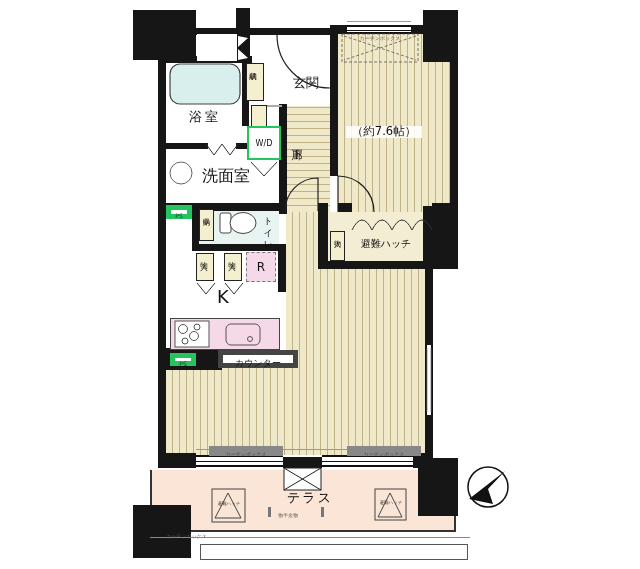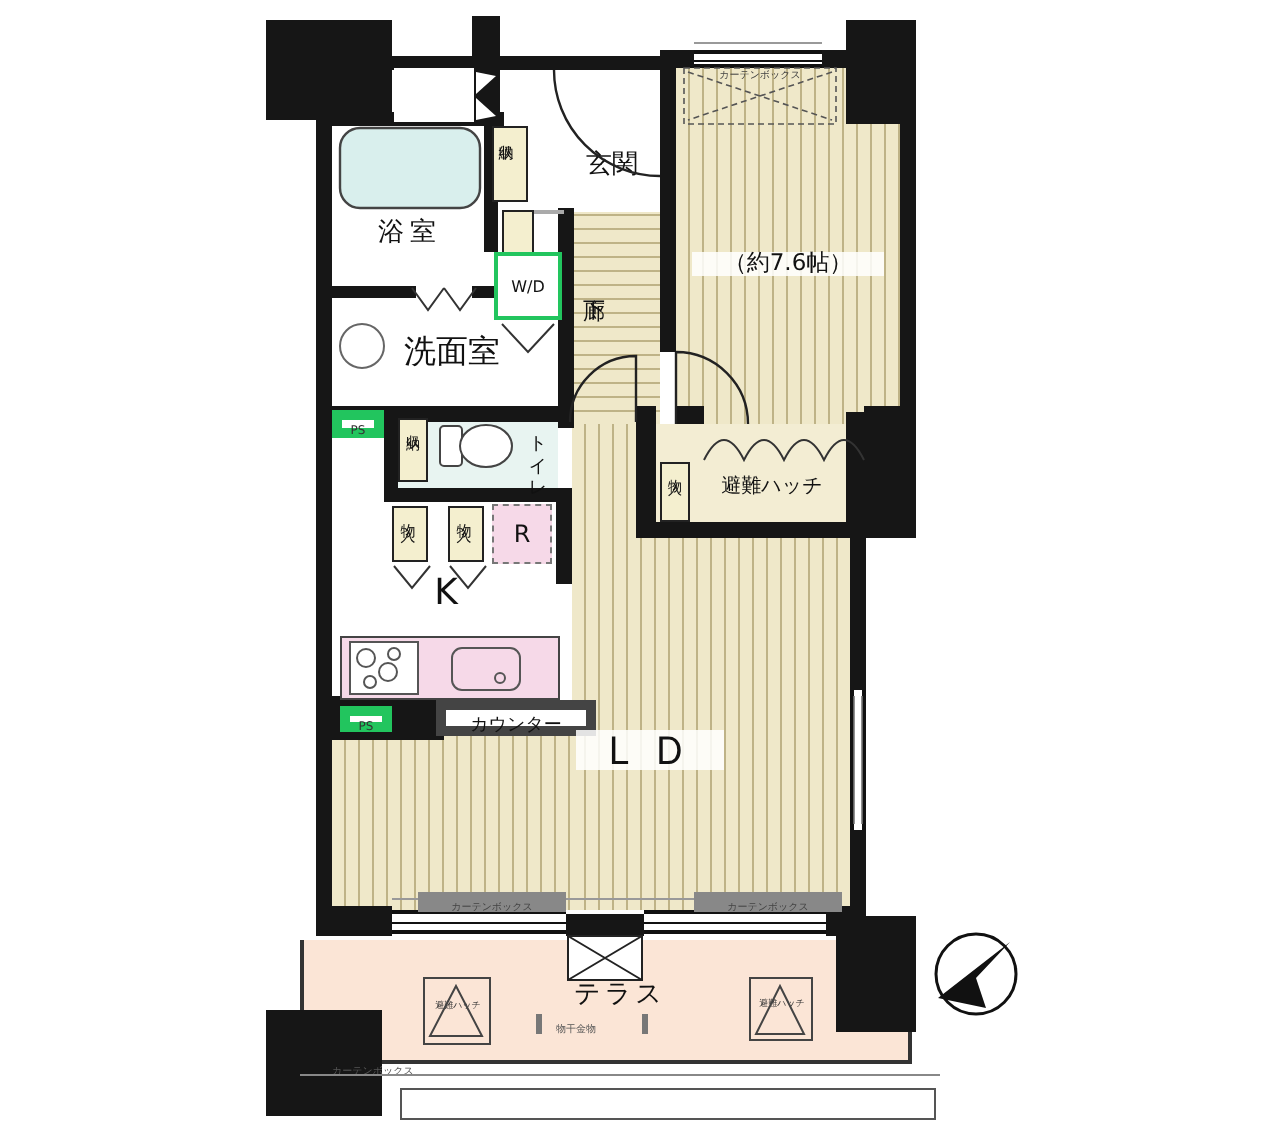--- a/index.html
+++ b/index.html
@@ -112,25 +112,24 @@
   </div>
   <div class="ybox" style="left:330px;top:231px;width:15px;height:30px;">
     <span class="lbl vert" style="left:2px;top:2px;font-size:7px;">物入</span>
   </div>
 
   <div class="lbl" style="left:195px;top:40px;width:40px;font-size:10px;letter-spacing:2px;margin-top:47px;">VB</div>
   <div class="lbl" style="left:178px;top:110px;width:54px;font-size:13px;letter-spacing:3px;">浴室</div>
   <div class="lbl" style="left:196px;top:168px;width:60px;font-size:16px;">洗面室</div>
   <div class="lbl" style="left:286px;top:76px;width:40px;font-size:13px;">玄関</div>
   <div class="lbl vert" style="left:291px;top:140px;font-size:11px;">廊下</div>
-  <div class="lbl" style="left:346px;top:126px;width:96px;font-size:11.5px;background:rgba(255,255,255,.85);">（約7.6帖）</div>
+  <div class="lbl" style="left:346px;top:126px;width:76px;font-size:11.5px;background:rgba(255,255,255,.85);">（約7.6帖）</div>
   <div class="lbl" style="left:348px;top:239px;width:76px;font-size:10px;">避難ハッチ</div>
   <div class="lbl vert" style="left:263px;top:211px;font-size:9px;">トイレ</div>
   <div class="lbl" style="left:203px;top:288px;width:40px;font-size:18px;">K</div>
-  <div class="lbl" style="left:288px;top:365px;width:74px;font-size:20px;letter-spacing:5px;background:rgba(255,255,255,.85);">ＬＤ</div>
   <div class="lbl" style="left:282px;top:491px;width:56px;font-size:13px;letter-spacing:2px;">テラス</div>
 
   <div class="lbl" style="left:352px;top:36px;width:56px;font-size:5px;color:#444;">カーテンボックス</div>
   <div class="wbox" style="left:209px;top:446px;width:74px;height:9px;border-color:#888;">
     <span class="lbl" style="left:0;right:0;top:1px;font-size:5px;justify-content:center;color:#444;">カーテンボックス</span>
   </div>
   <div class="wbox" style="left:347px;top:446px;width:74px;height:9px;border-color:#888;">
     <span class="lbl" style="left:0;right:0;top:1px;font-size:5px;justify-content:center;color:#444;">カーテンボックス</span>
   </div>
   <div class="lbl" style="left:166px;top:534px;font-size:5px;color:#555;">カーテンボックス</div>

